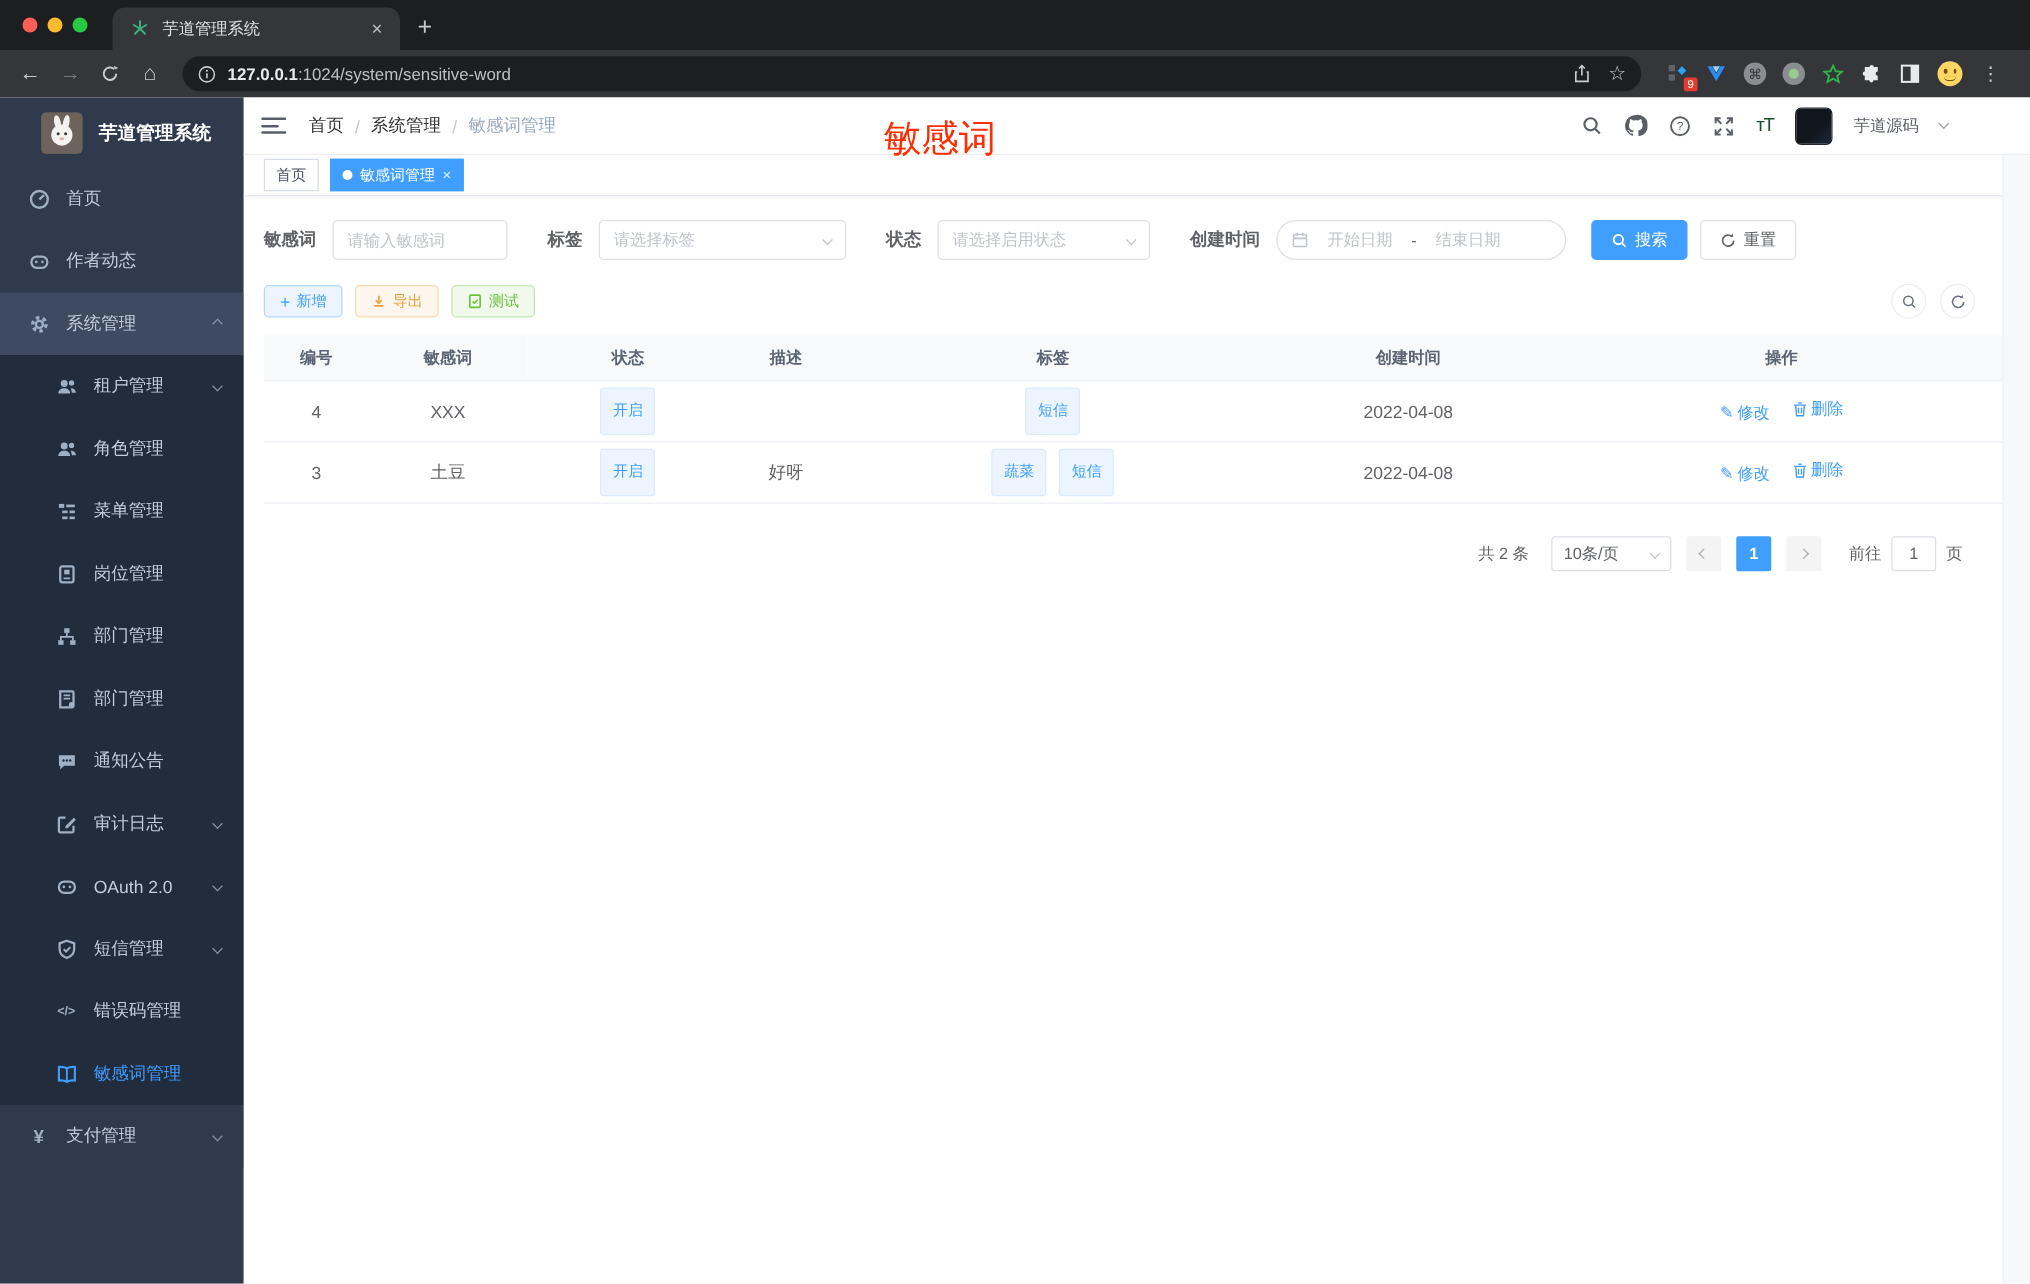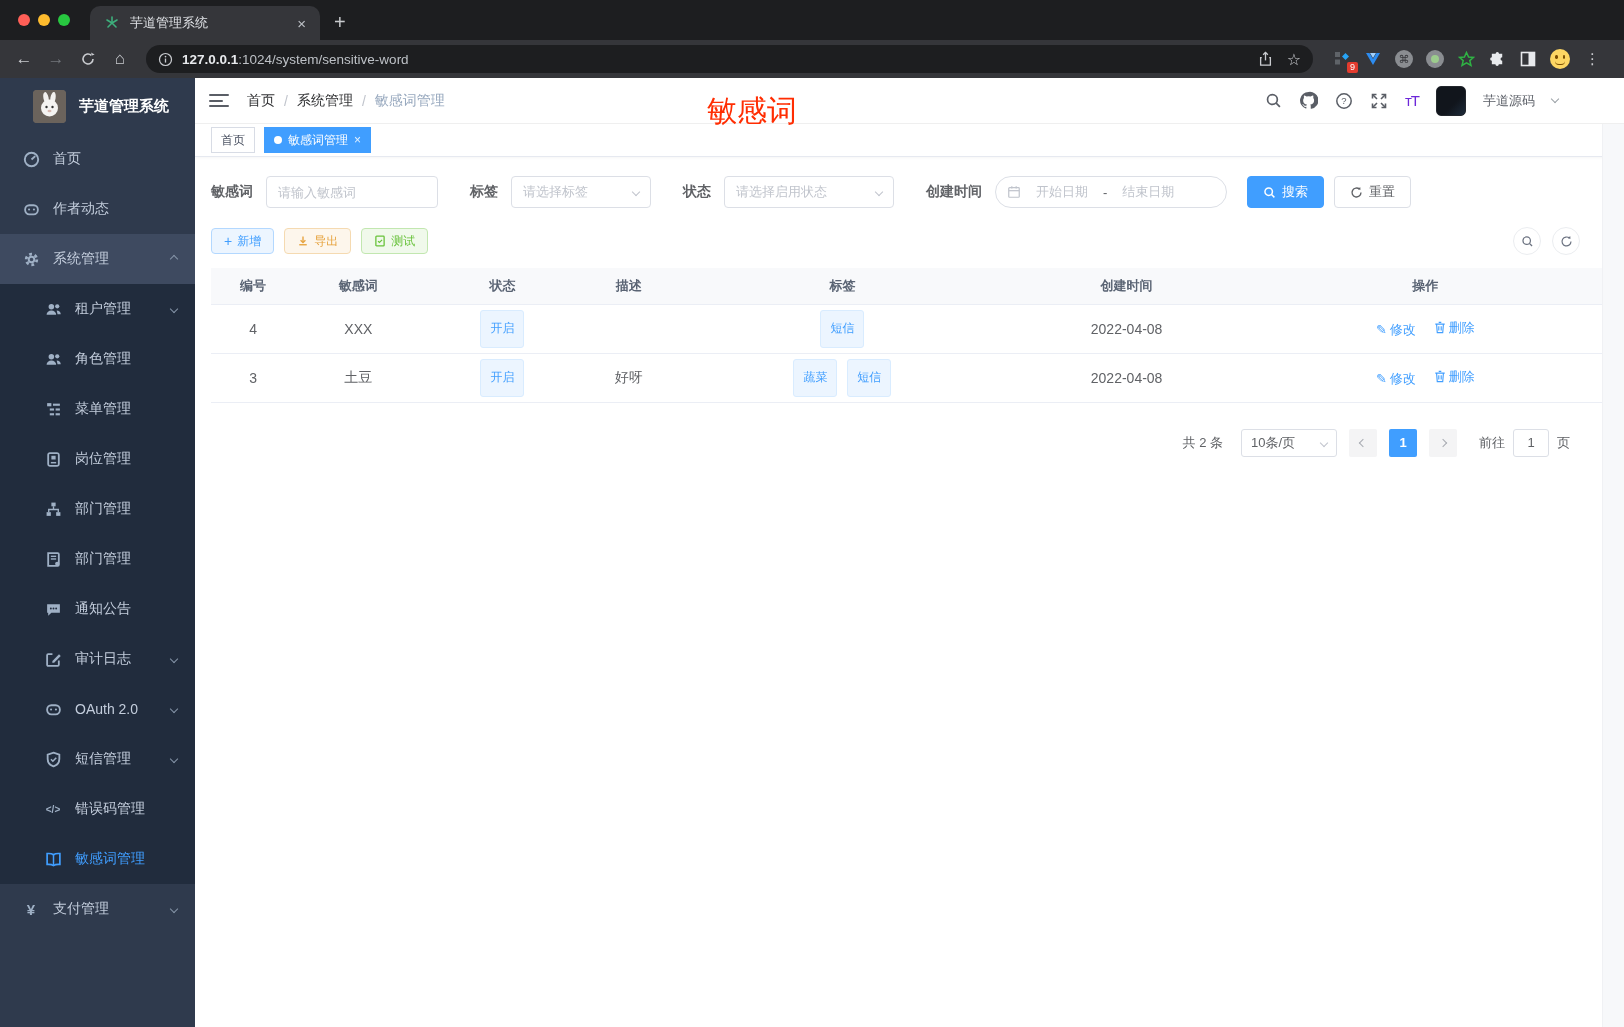--- a/index.html
+++ b/index.html
@@ -59,21 +59,21 @@
   
   .navbar { height:46px; display:flex; align-items:center; padding:0 66px 0 14px; border-bottom:1px solid #f0f0f0; }
   .hamb { width:20px; margin-right:18px; display:flex; flex-direction:column; gap:3.5px; }
   .hamb b { height:2px; background:#5a5e66; border-radius:1px; display:block; }
   .hamb b:nth-child(2){ width:70%; }
   .crumbs { display:flex; align-items:center; gap:9px; font-size:14px; color:#303133; }
   .crumbs .sep { color:#c0c4cc; }
   .crumbs .last { color:#97a8be; }
   .nav-right { margin-left:auto; display:flex; align-items:center; gap:17px; color:#5a5e66; }
   .nav-right .ni { display:flex; align-items:center; justify-content:center; }
-  .fontT { font-size:15px; color:#6d28d9; letter-spacing:-1px; }
+  .fontT { font-size:15px; color:#14532d; letter-spacing:-1px; }
   .avatar { width:30px; height:30px; border-radius:5px; background:linear-gradient(135deg,#11151c 60%,#1d2b3a); border:1px solid #22262c; }
   .uname { font-size:13px; color:#5a5e66; }
   .overlay-red { position:absolute; left:512px; top:13px; font-size:30px; color:#ff2d02; z-index:5; pointer-events:none; }
 
   
   .tagsbar { height:33px; display:flex; align-items:center; gap:9px; padding:0 16px; border-bottom:1px solid #e6e9f0; box-shadow:0 1px 3px rgba(0,0,0,.04); }
   .tv { height:26px; display:flex; align-items:center; gap:6px; padding:0 9px; font-size:12px;
     border:1px solid #d8dce5; color:#495060; background:#fff; }
   .tv.active { background:#409eff; border-color:#409eff; color:#fff; }
   .tv .dot { width:8px; height:8px; border-radius:50%; background:#fff; }
@@ -474,25 +474,25 @@
         <span>敏感词管理</span>
         <span class="x">×</span>
       </span>
     </div>
 
     <div class="content">
 
       <div class="filters">
         <div class="f-group">
           <span class="f-label">敏感词</span>
-          <input class="f-ctrl" style="width: 172px;" placeholder="请输入敏感词">
+          <input class="f-ctrl" style="width: 140px;" placeholder="请输入敏感词">
         </div>
         <div class="f-group">
           <span class="f-label">标签</span>
-          <div class="f-ctrl sel" style="width:140px">
+          <div class="f-ctrl sel" style="width:198px">
             <span class="ph">请选择标签</span>
             <span class="chev down"></span>
           </div>
         </div>
         <div class="f-group">
           <span class="f-label">状态</span>
           <div class="f-ctrl sel" style="width:170px">
             <span class="ph">请选择启用状态</span>
             <span class="chev down"></span>
           </div>

